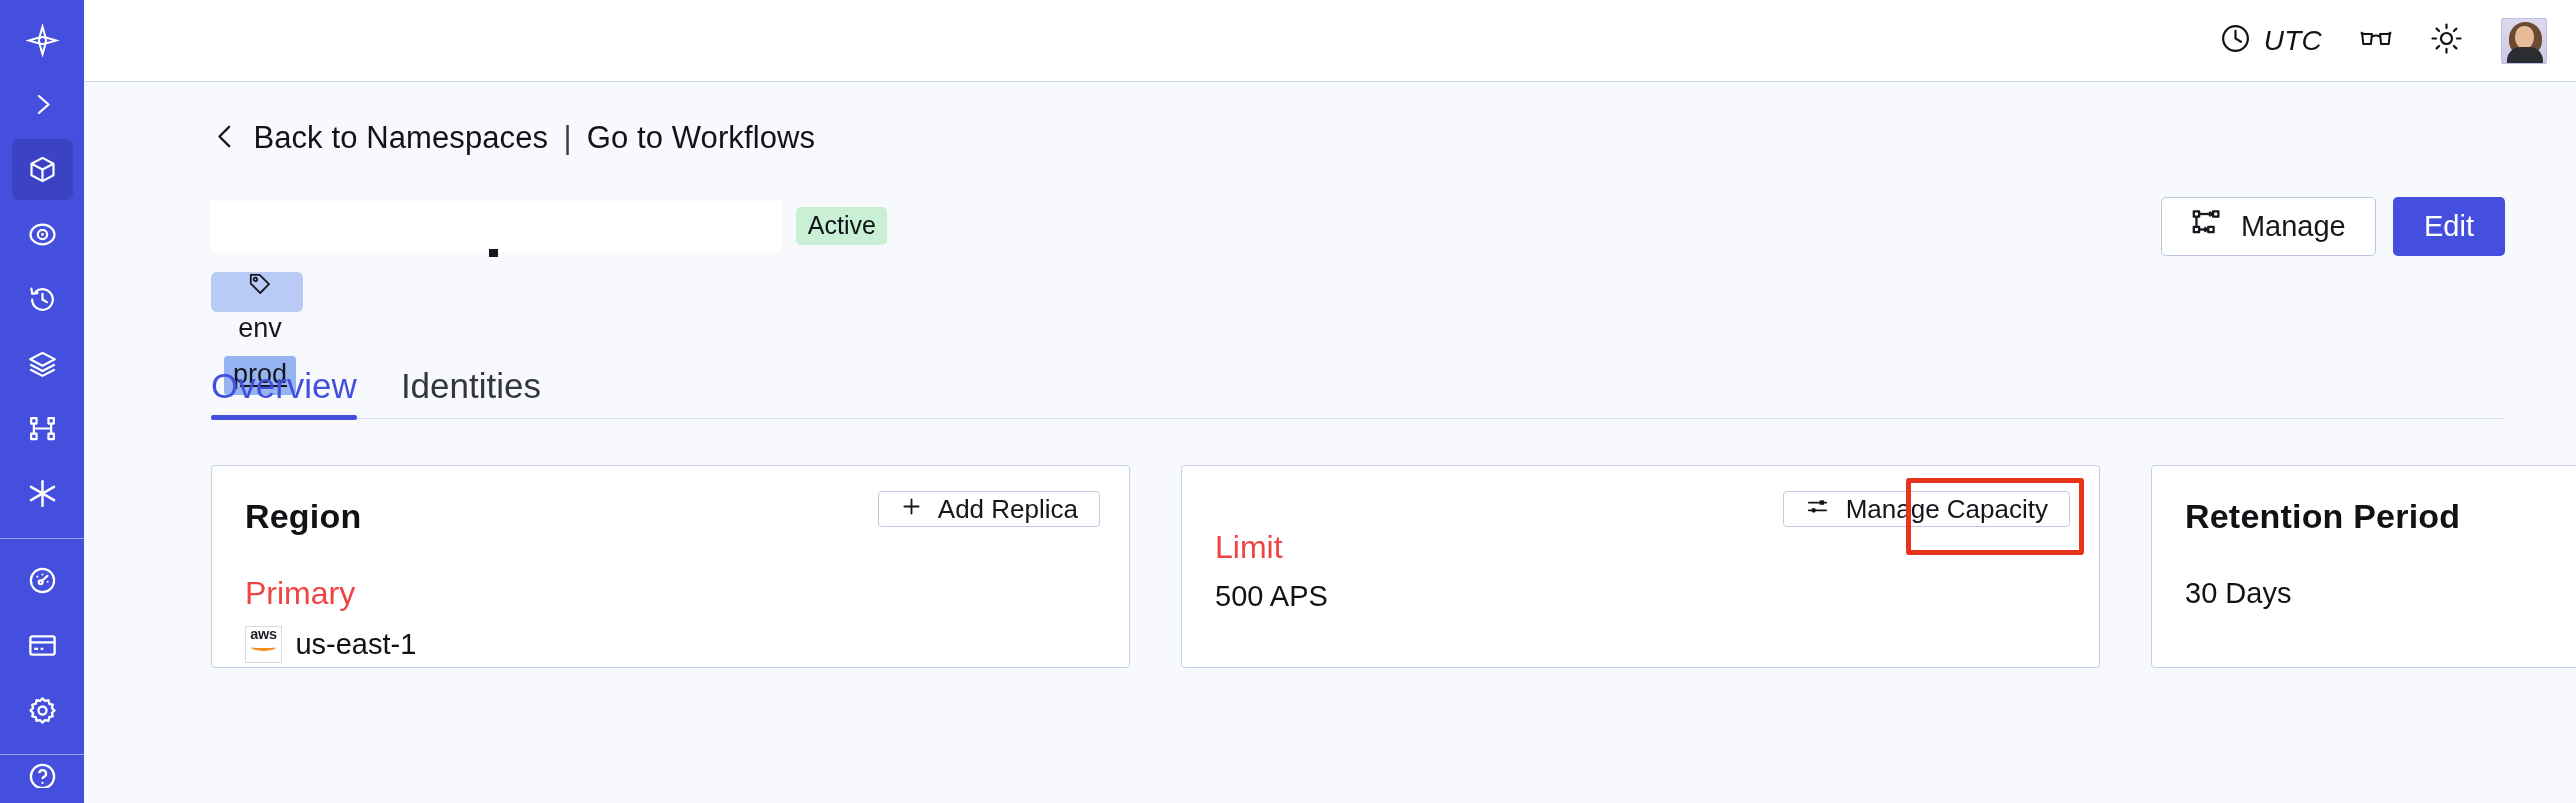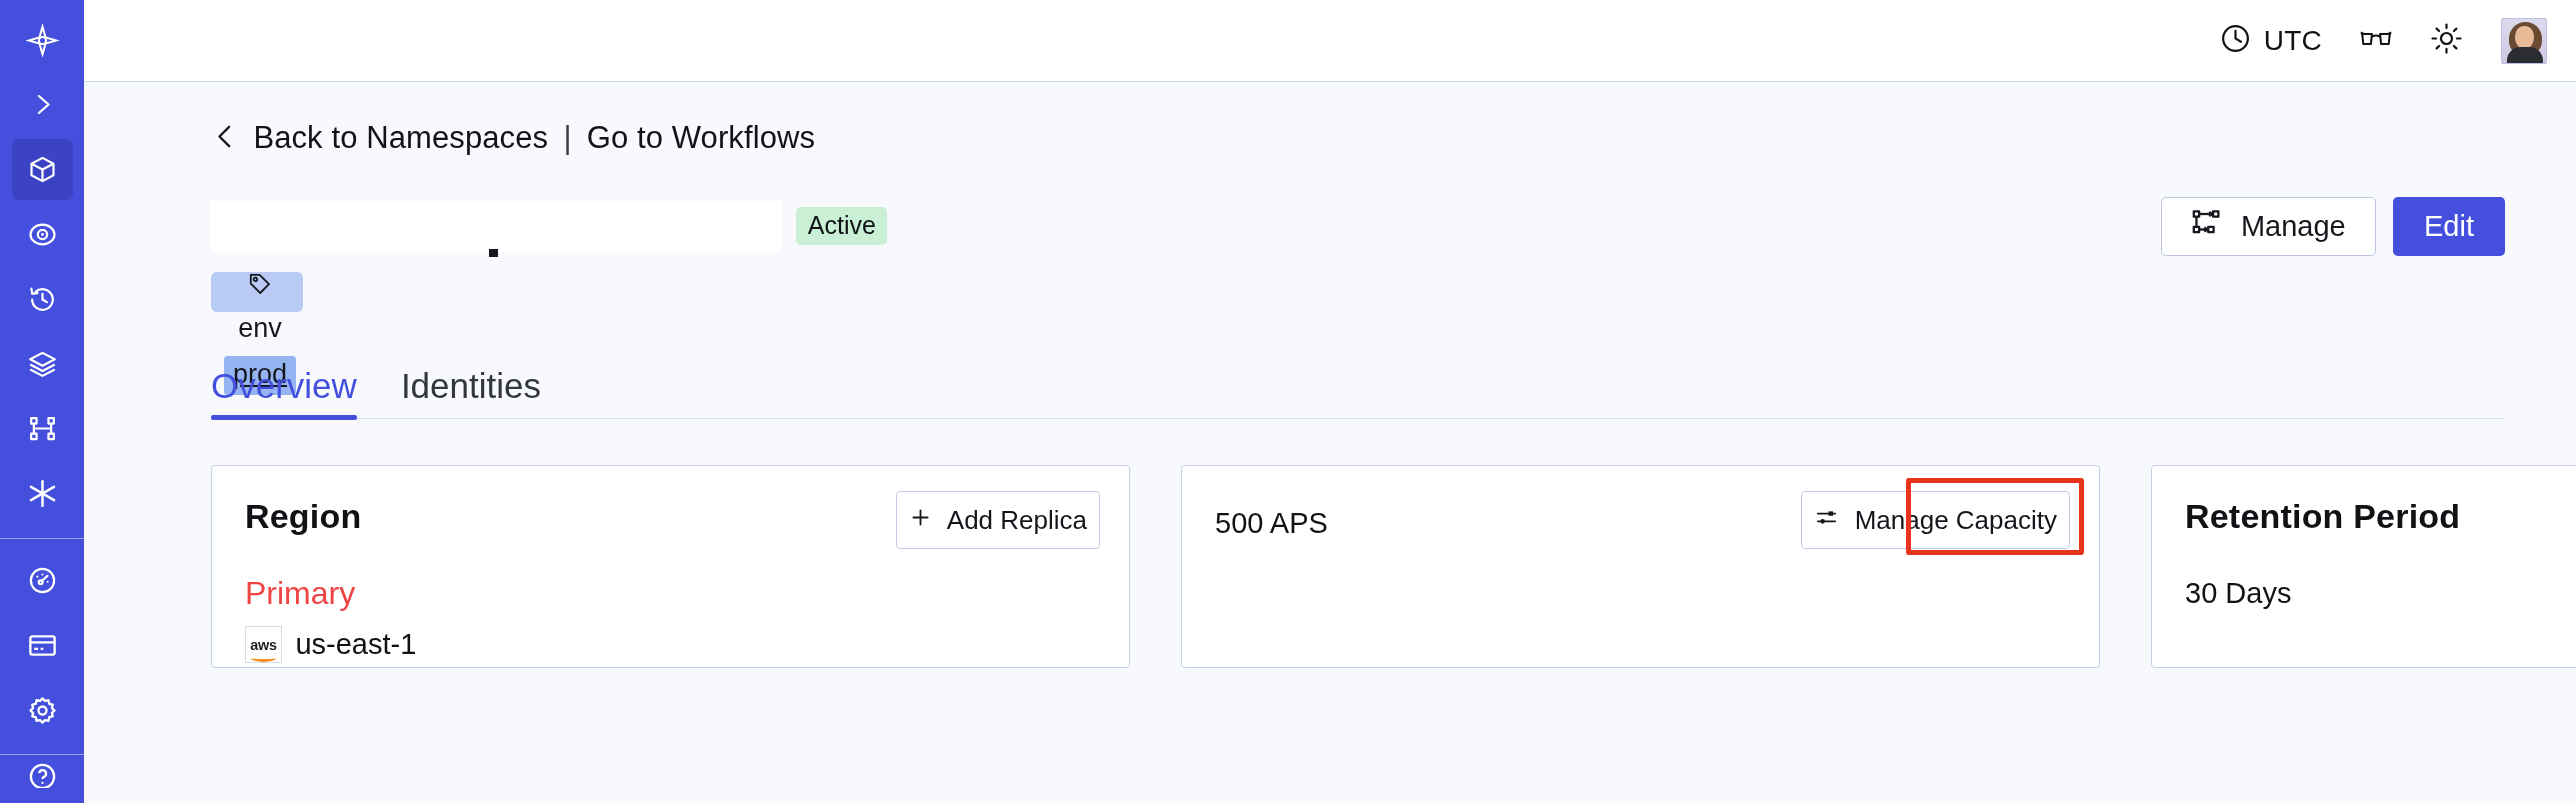--- a/index.html
+++ b/index.html
@@ -38,21 +38,21 @@
   
   .topbar {
     height: 82px; flex: 0 0 82px;
     background: #ffffff;
     border-bottom: 1.9px solid #c9d4e8;
     display: flex; align-items: center; justify-content: flex-end;
     padding-right: 29px;
   }
   .tb-item {
     display: flex; align-items: center; gap: 11.5px;
-    margin-left: 36px; color: #121317;
+    margin-left: 36px; color: #121317; font-style: italic;
   }
   .tb-label { font-size: 28px; letter-spacing: 0.2px; color: #121317; }
   .avatar {
     width: 46px; height: 46px; margin-left: 38px;
     border: 1.9px solid #b9c2e6; border-radius: 1.9px;
     background: linear-gradient(#ddd9ec, #cfc9e2);
     overflow: hidden; position: relative; flex: 0 0 46px;
   }
   .av-hair {
     position: absolute; left: 6.7px; top: 3.8px; width: 33px; height: 33px;
@@ -159,32 +159,32 @@
   .card-head { display: flex; align-items: center; height: 46px; }
   .card-title { font-size: 34px; color: #101216; font-weight: bold; letter-spacing: 0.2px; }
   .pill {
     display: inline-flex; align-items: center; gap: 8.6px;
     margin-left: 17.3px; background: #ddd6fa; color: #1c1d22;
     font-size: 25px; border-radius: 5.8px; padding: 4.8px 11.5px 6.7px 9.6px; line-height: 1;
   }
   .card-btn {
     position: absolute; right: 29px; top: 25px;
     display: inline-flex; align-items: center; justify-content: center; gap: 15.3px;
-    height: 58px; padding: 0 12px; font-size: 26px;
+    height: 36px; padding: 0 21px; font-size: 26px;
     background: #ffffff; border: 1.9px solid #bfcade; border-radius: 3.8px; color: #14161b;
     white-space: nowrap;
   }
   .card-sub { font-size: 32px; color: #ef4444; margin-top: 36px; }
   .card-val { font-size: 29px; color: #101216; margin-top: 13.4px; display: flex; align-items: center; gap: 13.4px; }
   .retention-val { font-size: 29px; color: #101216; margin-top: 38px; }
 
   
   .aws-logo {
     width: 37px; height: 37px; border: 1px solid #d7dde8; background: #fff;
-    display: flex; flex-direction: column; align-items: center; justify-content: flex-end;
+    display: flex; flex-direction: column; align-items: center; justify-content: flex-start;
     flex: 0 0 37px;
   }
   .aws-word { font-size: 14.4px; font-weight: bold; color: #1b1f24; line-height: 1; letter-spacing: -0.3px; }
   .aws-swoosh {
     width: 25px; height: 7.7px; margin-top: 1.9px;
     border-bottom: 3.8px solid #f19020; border-radius: 0 0 50% 50%;
   }
 
   
   .annot {
@@ -469,20 +469,21 @@
                 <svg width="25" height="23" viewBox="0 0 24 24" fill="none" stroke="#14161b" stroke-width="1.9" stroke-linecap="round">
                   <path d="M3 8 L21 8"></path>
                   <rect x="14.2" y="5.6" width="4.6" height="4.6" fill="#14161b" stroke="none"></rect>
                   <path d="M3 16 L21 16"></path>
                   <circle cx="8" cy="16" r="2.4" fill="#14161b" stroke="none"></circle>
                 </svg>
               </span>
               <span>Manage Capacity</span>
             </button>
             <div class="annot"></div>
+            <div class="card-sub">Limit</div>
             <div class="card-val">500 APS</div>
           </section>
 
           <section class="card card-retention">
             <div class="card-head">
               <span class="card-title">Retention Period</span>
             </div>
             <div class="retention-val">30 Days</div>
           </section>
 

